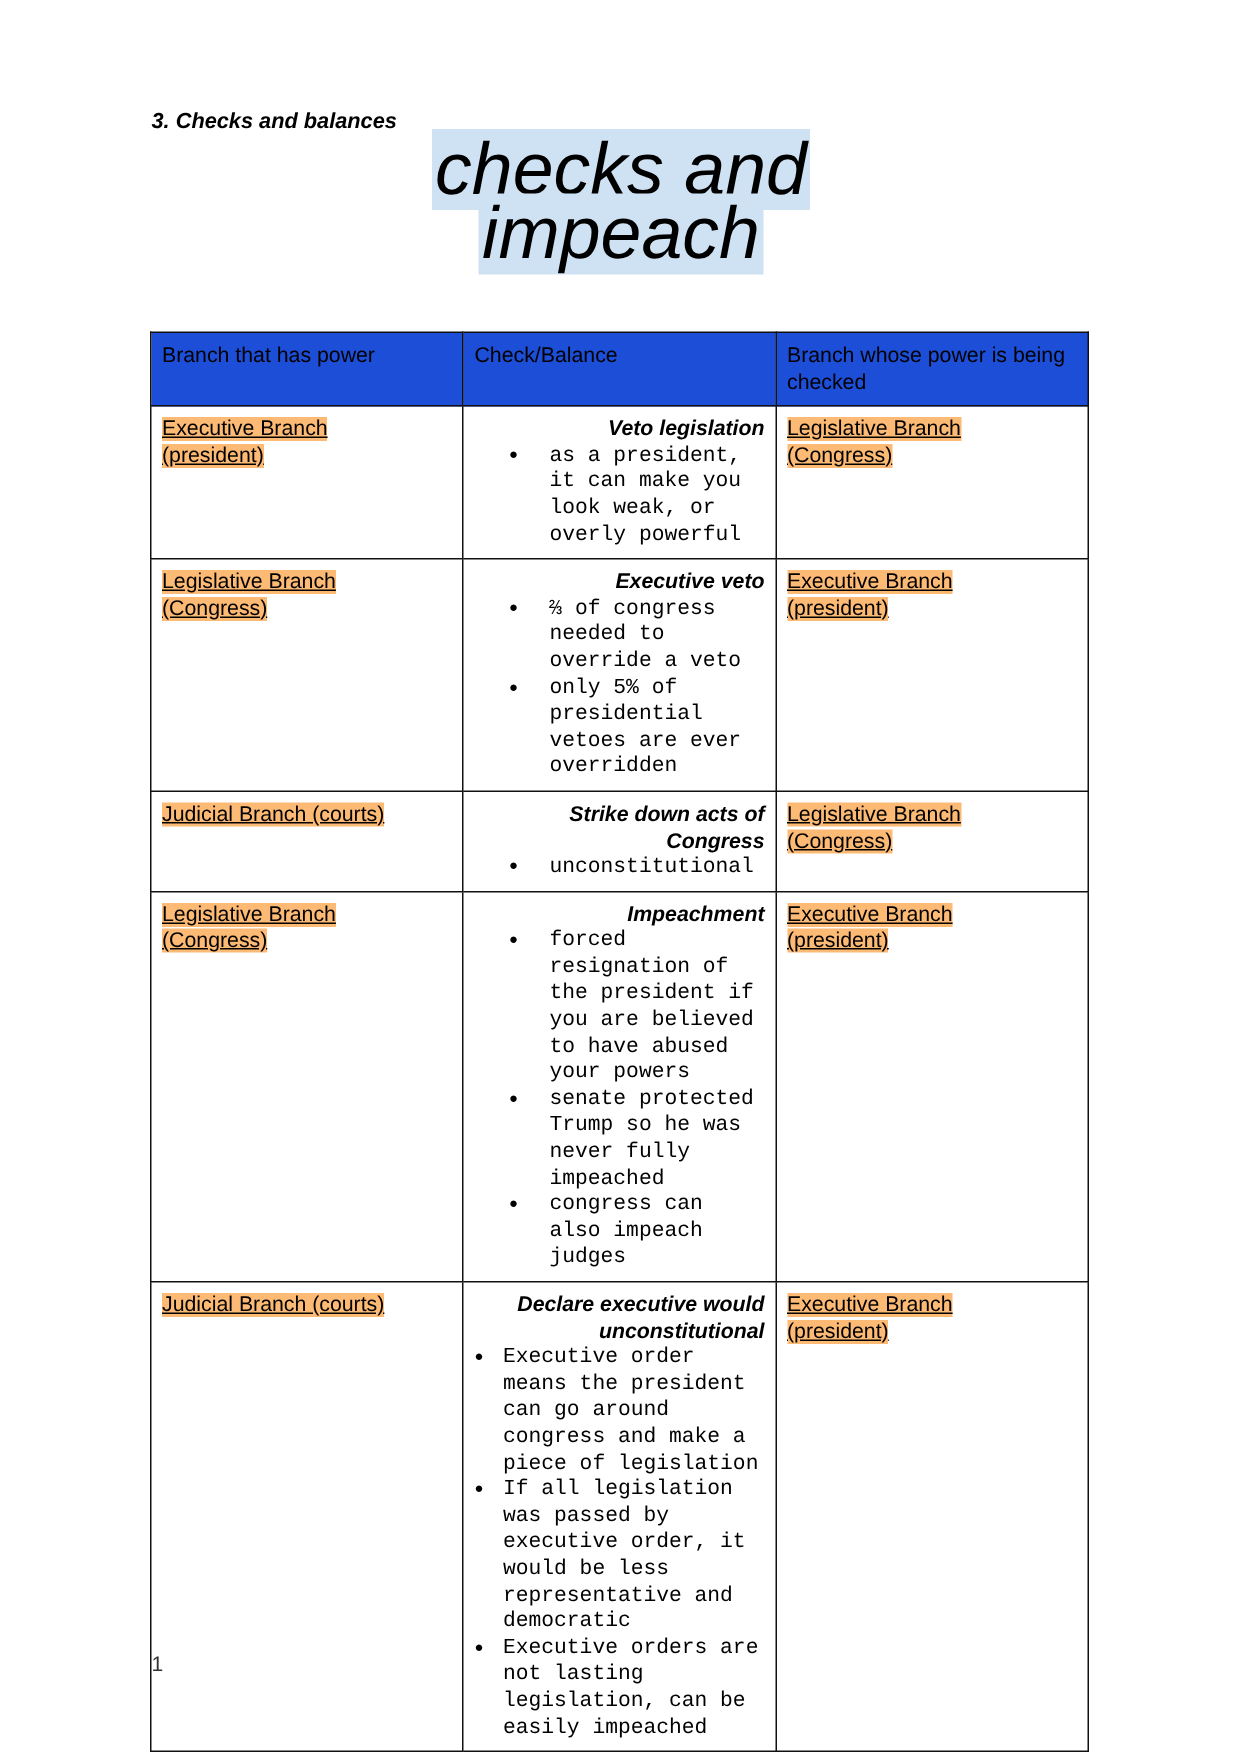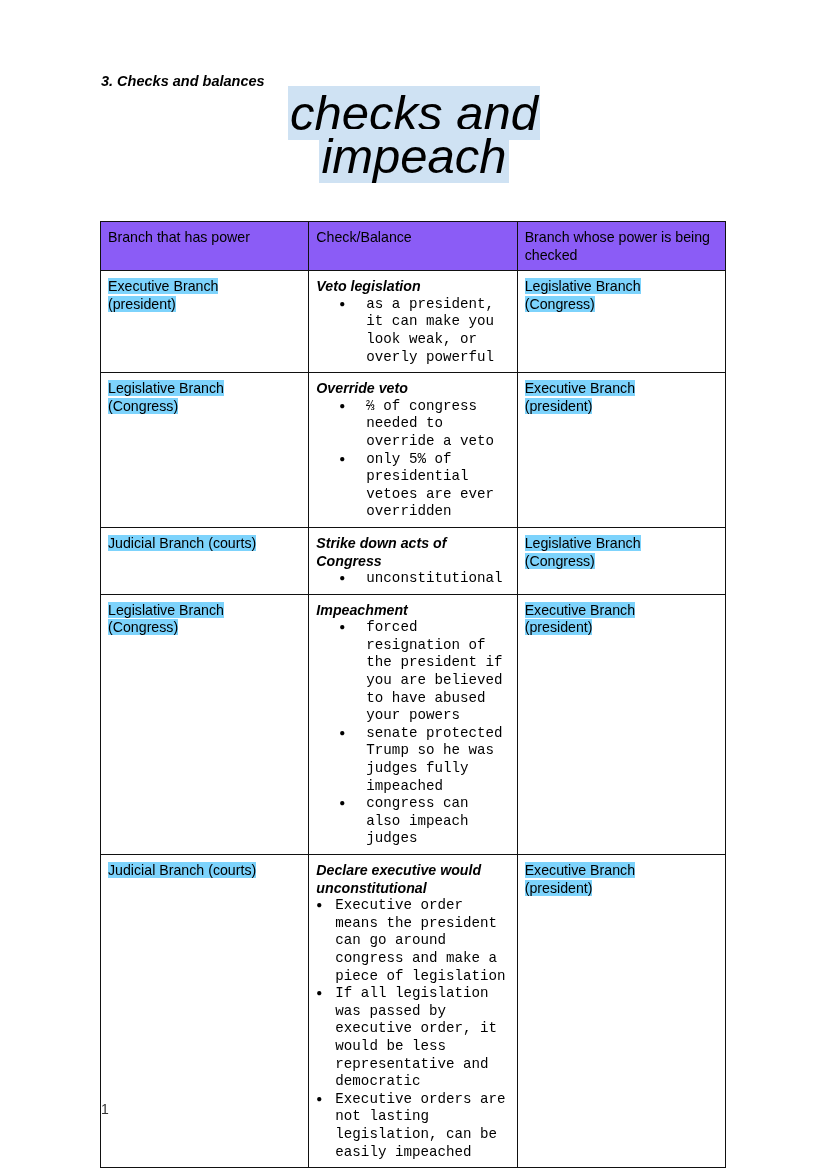--- a/index.html
+++ b/index.html
@@ -6,23 +6,23 @@
     body { width: 828px; height: 1169px; position: relative; overflow: hidden;
            font-family: "Liberation Sans", sans-serif; color: #000; }
     .section-heading { position: absolute; left: 101px; top: 50px; font-size: 14.5px;
                        font-weight: bold; font-style: italic; margin-top: 23px; }
     .title { position: absolute; left: 0; width: 828px; top: 92px; text-align: center;
              font-size: 49px; font-style: italic; line-height: 43px; }
     .title span { background: #cfe2f3; padding: 0 2px; }
     table { position: absolute; left: 100px; top: 221px; width: 626px; border-collapse: collapse;
             font-size: 14.2px; line-height: 17.6px; }
     td { border: 1.5px solid #111; vertical-align: top; padding: 7px 7px 6px 7px; width: 33.33%; }
-    tr.header td { background: #8b5cf6; height: 29px; }
-    .hl { background: #7dd3fc; }
-    .check-title { font-weight: bold; font-style: italic; }
+    tr.header td { background: #1d4ed8; height: 29px; }
+    .hl { background: #fdba74; text-decoration: underline; }
+    .check-title { font-weight: bold; font-style: italic; text-align: right; }
     ul { margin: 0; padding: 0; list-style: none; }
     ul li { position: relative; padding-left: 50px; font-family: Liberation Mono, monospace; }
     ul li::before { content: "●"; position: absolute; left: 23px; font-size: 10px; top: 0; }
     ul.tight li { padding-left: 19px; }
     ul.tight li::before { left: 0; }
     .page-number { position: absolute; left: 101px; top: 1101px; font-size: 14px; color: #333; }
   </style>
 </head>
 <body>
 
@@ -57,21 +57,21 @@
       <span class="hl">(Congress)</span>
     </td>
   </tr>
 
   <tr>
     <td>
       <span class="hl">Legislative Branch</span><br>
       <span class="hl">(Congress)</span>
     </td>
     <td>
-      <div class="check-title">Override veto</div>
+      <div class="check-title">Executive veto</div>
       <ul>
         <li>⅔ of congress needed to override a veto</li>
         <li>only 5% of presidential vetoes are ever overridden</li>
       </ul>
     </td>
     <td>
       <span class="hl">Executive Branch</span><br>
       <span class="hl">(president)</span>
     </td>
   </tr>
@@ -94,21 +94,21 @@
 
   <tr>
     <td>
       <span class="hl">Legislative Branch</span><br>
       <span class="hl">(Congress)</span>
     </td>
     <td>
       <div class="check-title">Impeachment</div>
       <ul>
         <li>forced resignation of the president if you are believed to have abused your powers</li>
-        <li>senate protected Trump so he was judges fully impeached</li>
+        <li>senate protected Trump so he was never fully impeached</li>
         <li>congress can also impeach judges</li>
       </ul>
     </td>
     <td>
       <span class="hl">Executive Branch</span><br>
       <span class="hl">(president)</span>
     </td>
   </tr>
 
   <tr>

